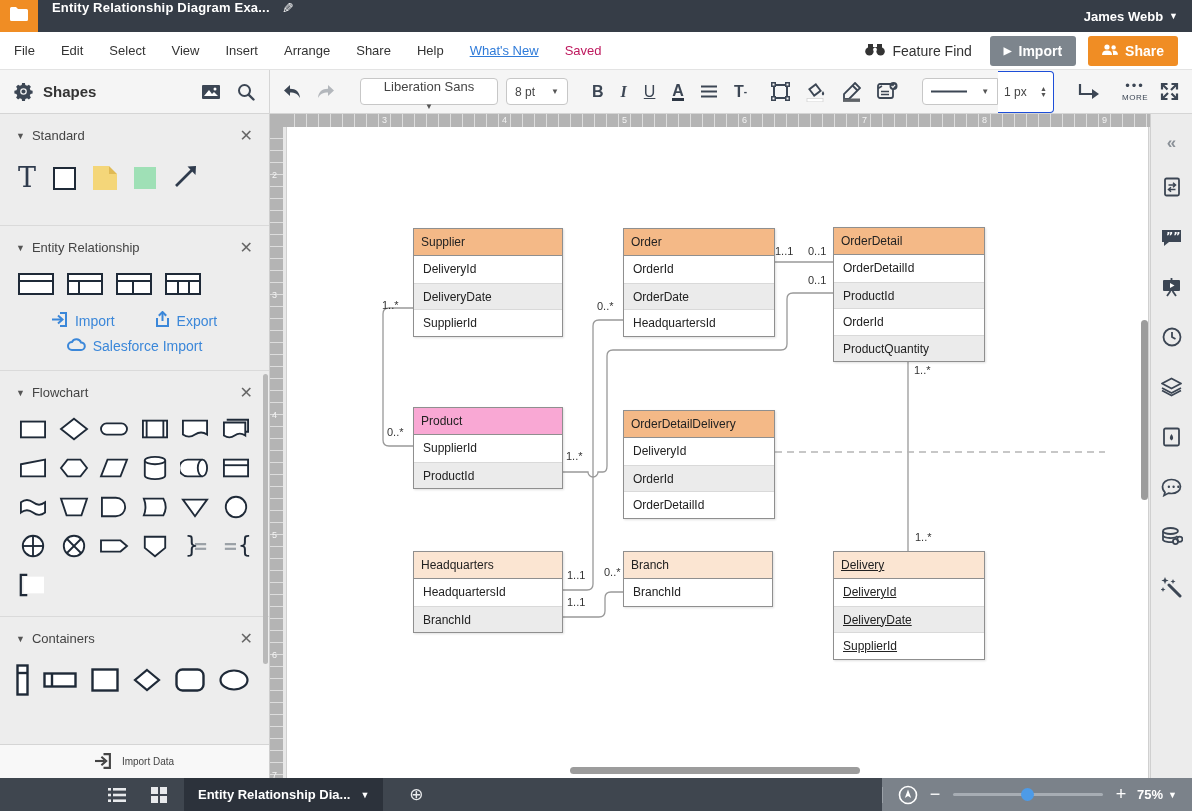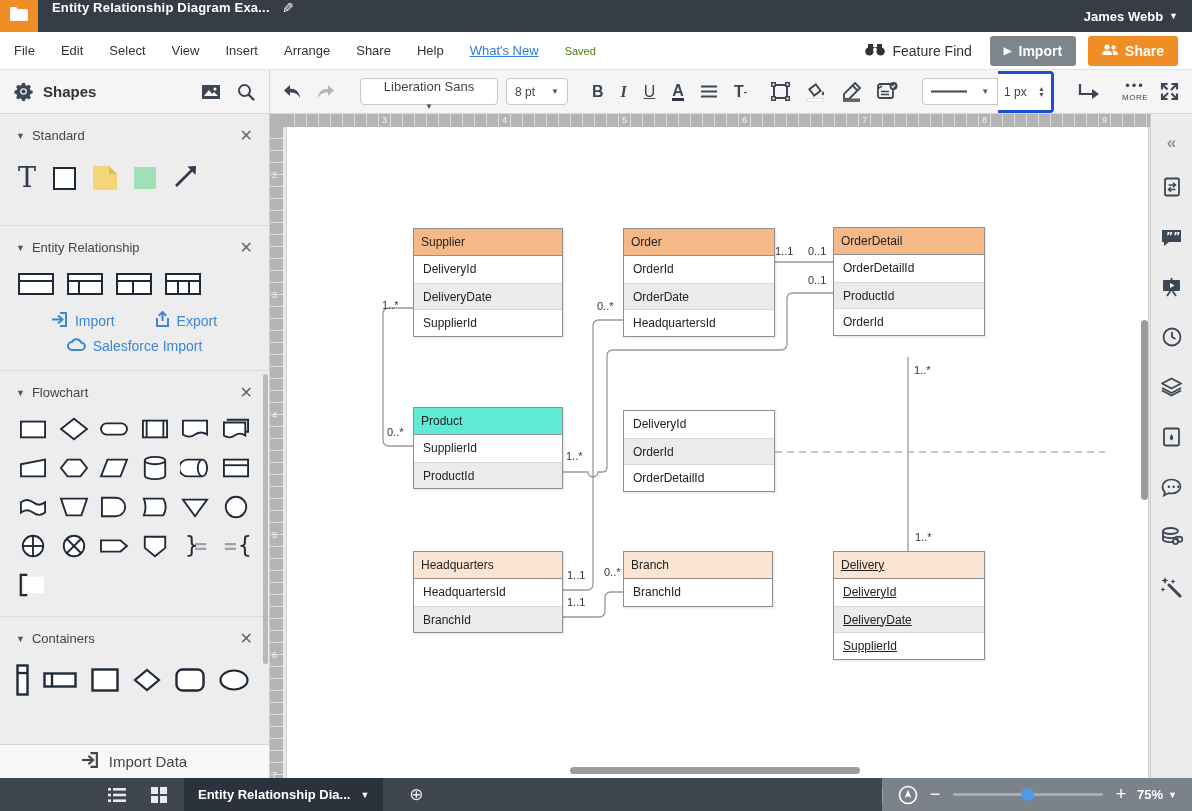--- a/index.html
+++ b/index.html
@@ -11,21 +11,21 @@
   .folder-btn { width:38px; height:32px; background:#f08d24; display:flex; align-items:center; justify-content:center; }
   .doc-title { color:#fff; font-size:13px; font-weight:700; margin-left:14px; letter-spacing:.2px; }
   .edit-pencil { color:#fff; font-size:14px; margin-left:12px; transform:scaleX(-1); display:inline-block; }
   .titlebar-right { margin-left:auto; margin-right:14px; color:#fff; font-size:13px; font-weight:700; display:flex; align-items:center; gap:6px; }
   .caret { font-size:9px; }
 
   
   .menubar { height:38px; background:#fff; display:flex; align-items:center; padding:0 14px; flex:0 0 38px; border-bottom:1px solid #e3e3e3; }
   .menu-item { font-size:13px; color:#333; margin-right:26px; cursor:default; }
   .whats-new { font-size:13px; color:#2f7bd9; text-decoration:underline; margin-right:26px; }
-  .saved { font-size:11px; color:#4d7c0f; }
+  .saved { font-size:13px; color:#be185d; }
   .menubar-right { margin-left:auto; display:flex; align-items:center; gap:12px; }
   .feature-find { display:flex; align-items:center; gap:7px; font-size:14px; color:#333; margin-right:6px; }
   .btn { height:30px; border-radius:3px; display:flex; align-items:center; gap:7px; padding:0 14px; font-size:14px; color:#fff; font-weight:700; cursor:pointer; border:none; }
   .btn-present { background:#7d858d; }
   .btn-share { background:#f08d24; }
 
   
   .toolbar { height:44px; background:#f5f5f5; border-bottom:1px solid #d5d5d5; display:flex; align-items:stretch; flex:0 0 44px; }
   .shapes-head { width:270px; flex:0 0 270px; display:flex; align-items:center; padding:0 14px; border-right:1px solid #d5d5d5; }
   .shapes-title { font-size:15px; font-weight:700; color:#333; margin-left:10px; }
@@ -34,21 +34,21 @@
   .ticon { color:#3c4654; display:flex; align-items:center; justify-content:center; cursor:pointer; }
   .redo-dim svg { opacity:.35; }
   .select-box { background:#fff; border:1px solid #c7c7c7; border-radius:4px; height:27px; display:flex; align-items:center; padding:0 8px; gap:8px; font-size:13px; color:#444; cursor:pointer; }
   .font-select { width:138px; justify-content:space-between;flex-direction:column; }
   .size-select { width:62px; justify-content:space-between; font-size:12px; }
   .sel-caret { font-size:8px; color:#555; }
   .fmt { font-size:16px; color:#3c4654; font-weight:700; cursor:pointer; }
   .fmt-italic { font-style:italic; font-family:"Liberation Serif",serif; }
   .fmt-under { text-decoration:underline; font-weight:400; }
   .fmt-A { border-bottom:3px solid #2e3744; line-height:15px; }
-  .stepper { background:#fff; border:3px solid #1d4ed8; border-radius:4px; height:42px; display:flex; align-items:center; padding:0 6px; gap:6px; font-size:12px; color:#444; }
+  .stepper { background:#fff; border:1px solid #1d4ed8; border-radius:4px; height:42px; display:flex; align-items:center; padding:0 6px; gap:6px; font-size:12px; color:#444; }
   .stepper .arrows { display:flex; flex-direction:column; font-size:7px; color:#555; line-height:6px; }
   .more-btn { display:flex; flex-direction:column; align-items:center; justify-content:center; color:#3c4654; cursor:pointer; }
   .more-dots { font-size:13px; letter-spacing:2px; line-height:8px; }
   .more-label { font-size:8px; margin-top:3px; letter-spacing:.5px; }
   .toolbar-right { margin-left:auto; display:flex; align-items:center; padding-right:14px; }
 
   
   .main { flex:1; display:flex; min-height:0; }
 
   
@@ -64,21 +64,21 @@
   .shape-note { width:24px; height:24px; background:#f4d679; position:relative; cursor:grab; }
   .shape-note::after { content:""; position:absolute; right:0; top:0; border-style:solid; border-width:0 8px 8px 0; border-color:#ededed #ededed #e0ba55 #e0ba55; }
   .shape-green { width:22px; height:22px; background:#9fe0b6; cursor:grab; }
   .er-shapes { display:flex; align-items:center; gap:13px; margin:16px 2px 12px 2px; }
   .er-links { font-size:14px; color:#3b87d9; }
   .er-links .row1 { display:flex; justify-content:center; gap:40px; margin-top:4px; }
   .er-links .row2 { display:flex; justify-content:center; margin-top:8px; }
   .er-link { display:flex; align-items:center; gap:7px; cursor:pointer; }
   .fc-grid { display:grid; grid-template-columns:repeat(6,1fr); gap:9px 6px; margin-top:14px; justify-items:center; align-items:center; }
   .ct-row { display:flex; align-items:center; gap:14px; margin-top:16px; justify-content:flex-start; }
-  .import-data { flex:0 0 34px; background:#f8f8f8; border-top:1px solid #d5d5d5; display:flex; align-items:center; justify-content:center; gap:10px; font-size:15px; color:#444; cursor:pointer; }
+  .import-data { flex:0 0 34px; background:#f8f8f8; border-top:1px solid #d5d5d5; display:flex; align-items:center; justify-content:center; gap:10px; font-size:10px; color:#444; cursor:pointer; }
   .panel-sb { position:absolute; right:1px; top:260px; width:5px; height:290px; background:#b9b9b9; border-radius:3px; }
 
   
   .canvas-wrap { flex:1; position:relative; background:#e8e8e8; overflow:hidden; }
   .ruler-h { position:absolute; left:0; top:0; right:0; height:13px; background:#b4b4b4;
     background-image:repeating-linear-gradient(90deg, rgba(255,255,255,.55) 0 1px, transparent 1px 12px); }
   .ruler-v { position:absolute; left:0; top:0; bottom:0; width:13px; background:#b4b4b4;
     background-image:repeating-linear-gradient(180deg, rgba(255,255,255,.55) 0 1px, transparent 1px 12px); }
   .ruler-corner { position:absolute; left:0; top:0; width:13px; height:13px; background:#b4b4b4; }
   .rnum { position:absolute; color:#f4f4f4; font-size:9px; }
@@ -607,27 +607,29 @@
             <div class="e-title" style="background: rgb(244, 185, 135);">Order</div>
             <div class="e-row">OrderId</div>
             <div class="e-row alt">OrderDate</div>
             <div class="e-row">HeadquartersId</div>
           </div>
           <div class="entity" style="left: 563px; top: 113px; width: 152px;">
             <div class="e-title" style="background: rgb(244, 185, 135);">OrderDetail</div>
             <div class="e-row">OrderDetailId</div>
             <div class="e-row alt">ProductId</div>
             <div class="e-row">OrderId</div>
+            <div class="e-row alt">ProductQuantity</div>
           </div>
           <div class="entity" style="left: 143px; top: 293px; width: 150px;">
-            <div class="e-title" style="background: #5eead4;">Product</div>
+            <div class="e-title" style="background: #f9a8d4;">Product</div>
             <div class="e-row">SupplierId</div>
             <div class="e-row alt">ProductId</div>
           </div>
           <div class="entity" style="left: 353px; top: 296px; width: 152px;">
+            <div class="e-title" style="background: rgb(244, 185, 135);">OrderDetailDelivery</div>
             <div class="e-row">DeliveryId</div>
             <div class="e-row alt">OrderId</div>
             <div class="e-row">OrderDetailId</div>
           </div>
           <div class="entity" style="left: 143px; top: 437px; width: 150px;">
             <div class="e-title" style="background: rgb(251, 229, 210);">Headquarters</div>
             <div class="e-row">HeadquartersId</div>
             <div class="e-row alt">BranchId</div>
           </div>
           <div class="entity" style="left: 353px; top: 437px; width: 150px;">

